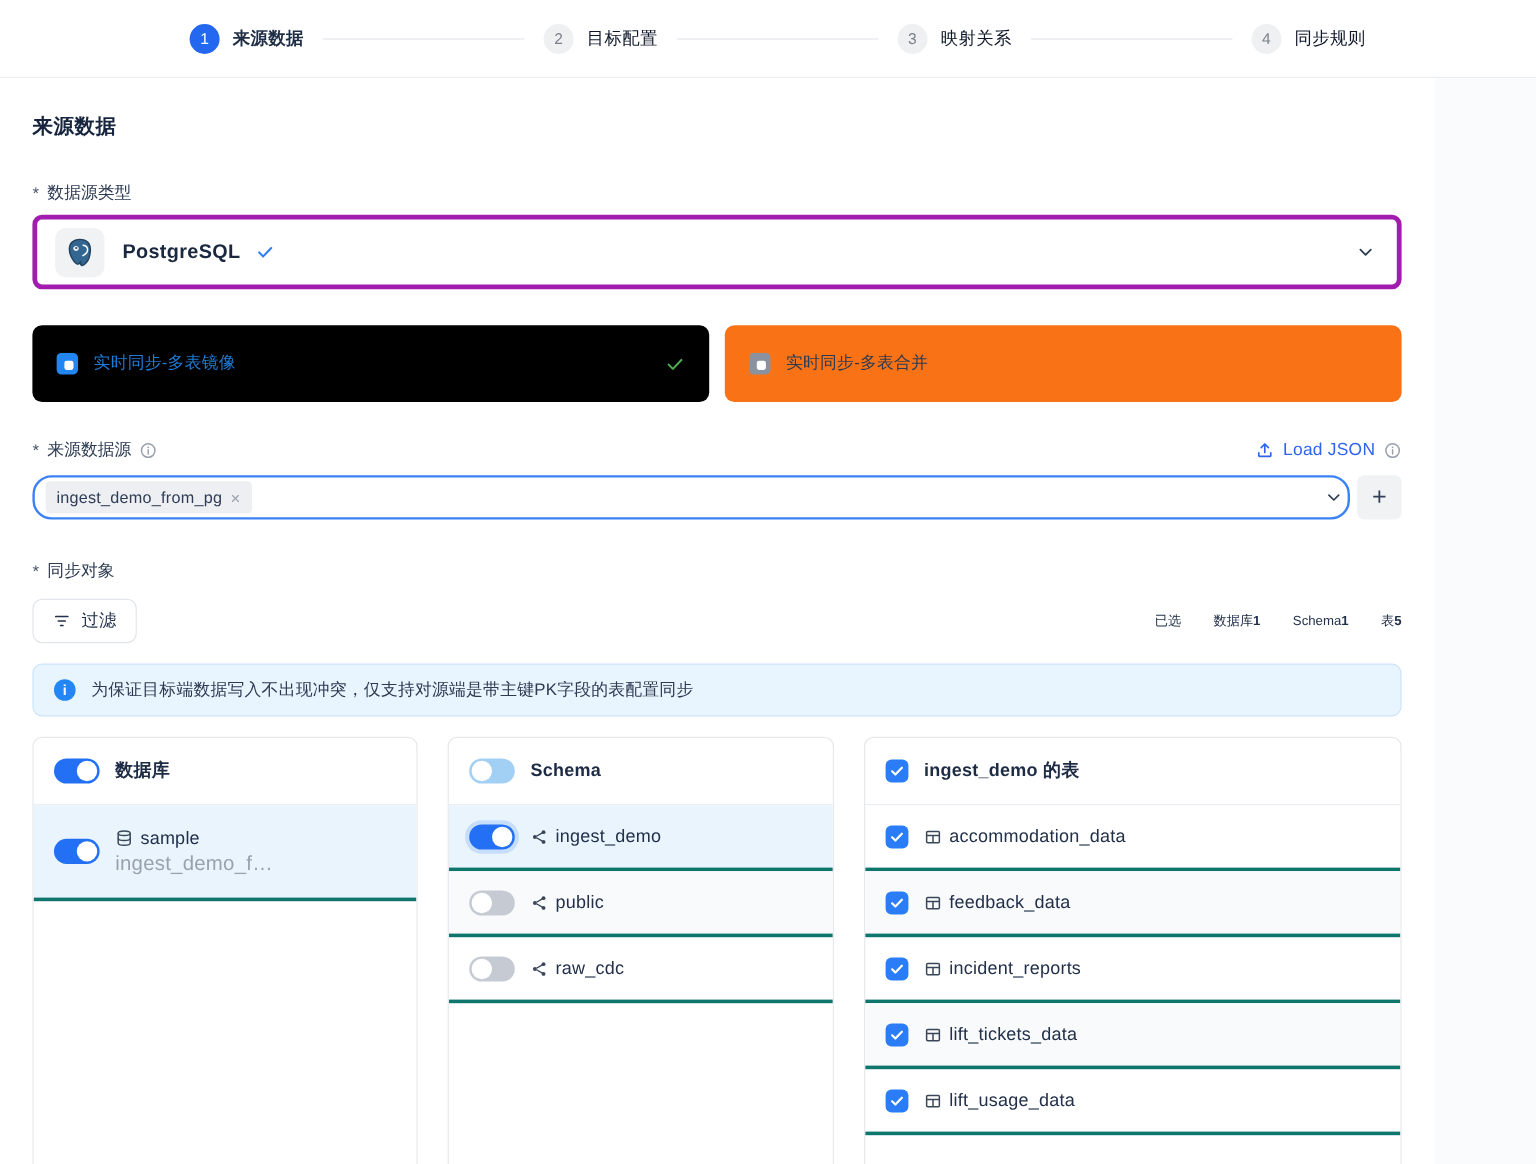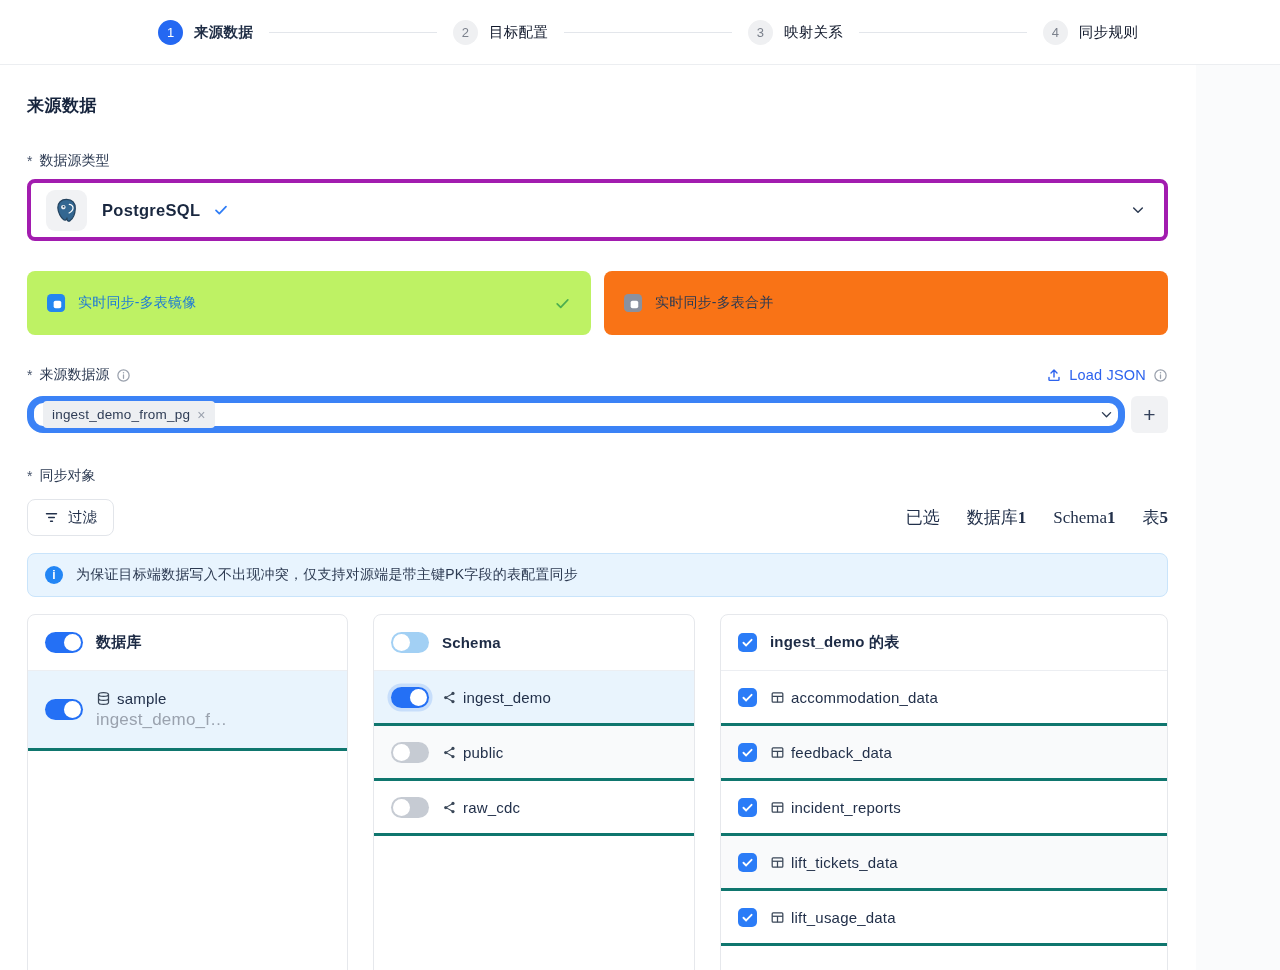--- a/index.html
+++ b/index.html
@@ -34,44 +34,44 @@
     align-items:center; justify-content:center; }
   .ds-name { margin-left:15px; font-size:16.5px; font-weight:700; color:#19273f; letter-spacing:.3px; }
   .ds-check { margin-left:13px; display:flex; }
   .chev { margin-left:auto; display:flex; }
 
   
   .cards { margin-top:30px; display:flex; gap:13px; }
   .mode-card { flex:1; height:64px; border-radius:8px; background:#f97316; display:flex;
     align-items:center; padding:0 20px; gap:12px; cursor:pointer; }
   .mode-card .card-label { font-size:14px; color:#2c3a52; letter-spacing:.2px; }
-  .mode-card.selected { background:#bef264;padding-left:20px; }
+  .mode-card.selected { background:#000000;padding-left:20px; }
   .mode-card.selected .card-label { color:#1e7bd6; }
   .card-check { margin-left:auto; display:flex; }
 
   
   .label-row { margin-top:31px; display:flex; align-items:center; }
   .load-json { margin-left:auto; display:flex; align-items:center; gap:7px;
     color:#2d63ee; font-size:14.5px; cursor:pointer; letter-spacing:.2px; }
   .multiselect-row { margin-top:12px; display:flex; gap:6px; }
-  .multiselect { flex:1; height:37px; border:7px solid #3b82f6; border-radius:16px;
+  .multiselect { flex:1; height:37px; border:2px solid #3b82f6; border-radius:16px;
     display:flex; align-items:center; padding:0 4px 0 9px; background:#fff; }
   .tag { height:27px; background:#edeff2; border-radius:4px; display:flex; align-items:center;
     padding:0 9px; font-size:13.5px; color:#2e3c55; gap:7px; letter-spacing:.2px; }
   .tag-x { color:#9aa1ad; font-size:14px; cursor:pointer; }
   .plus-btn { width:37px; height:37px; border-radius:6px; background:#f1f2f4; border:none;
     font-size:21px; font-weight:400; color:#33405a; display:flex; align-items:center;
     justify-content:center; cursor:pointer; line-height:1; }
 
   
   .filter-row { margin-top:14px; display:flex; align-items:center; justify-content:space-between; }
   .filter-btn { height:37px; padding:0 16px; border:1px solid #e2e5ea; border-radius:8px;
     background:#fff; display:flex; align-items:center; gap:9px; font-size:14.5px;
     color:#22304a; cursor:pointer; }
-  .stats { display:flex; align-items:center; gap:27px; font-size:17px; color:#22304a;font-family:Liberation Serif, serif; }
+  .stats { display:flex; align-items:center; gap:27px; font-size:11px; color:#22304a; }
   .stat b { font-weight:700; }
 
   .banner { margin-top:17px; height:44px; background:#e8f4fe; border:1px solid #c9e4fb;
     border-radius:8px; display:flex; align-items:center; padding:0 17px; gap:13px; }
   .banner-i { width:18px; height:18px; border-radius:50%; background:#2386f5; color:#fff;
     font-size:12px; font-weight:700; display:flex; align-items:center; justify-content:center;
     font-style:normal; flex:0 0 auto; }
   .banner-text { font-size:14px; color:#2c3a52; letter-spacing:.2px; }
 
   

